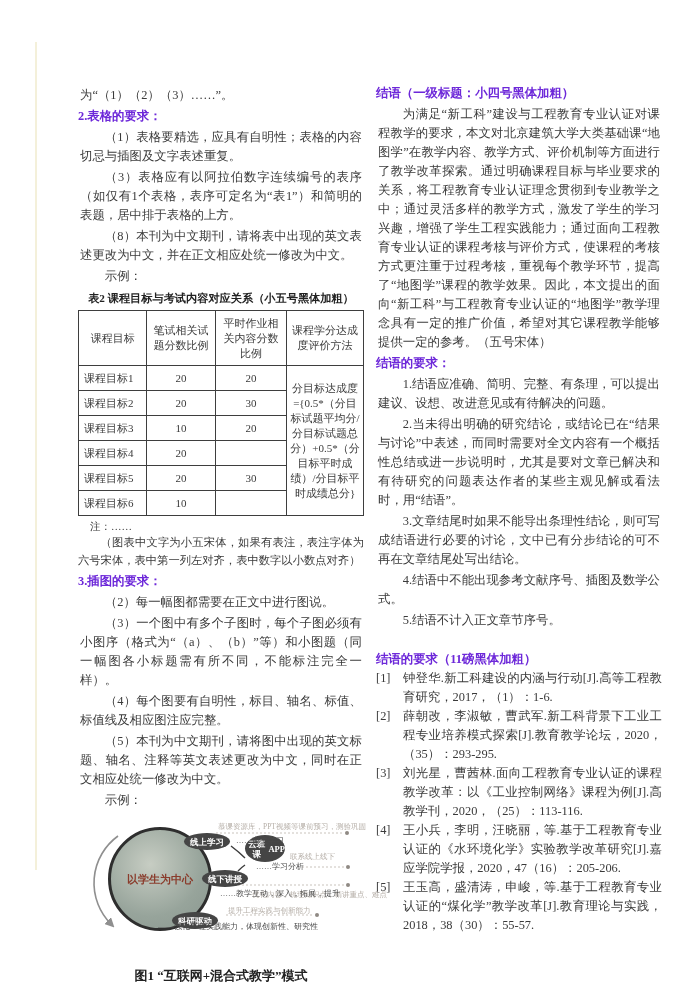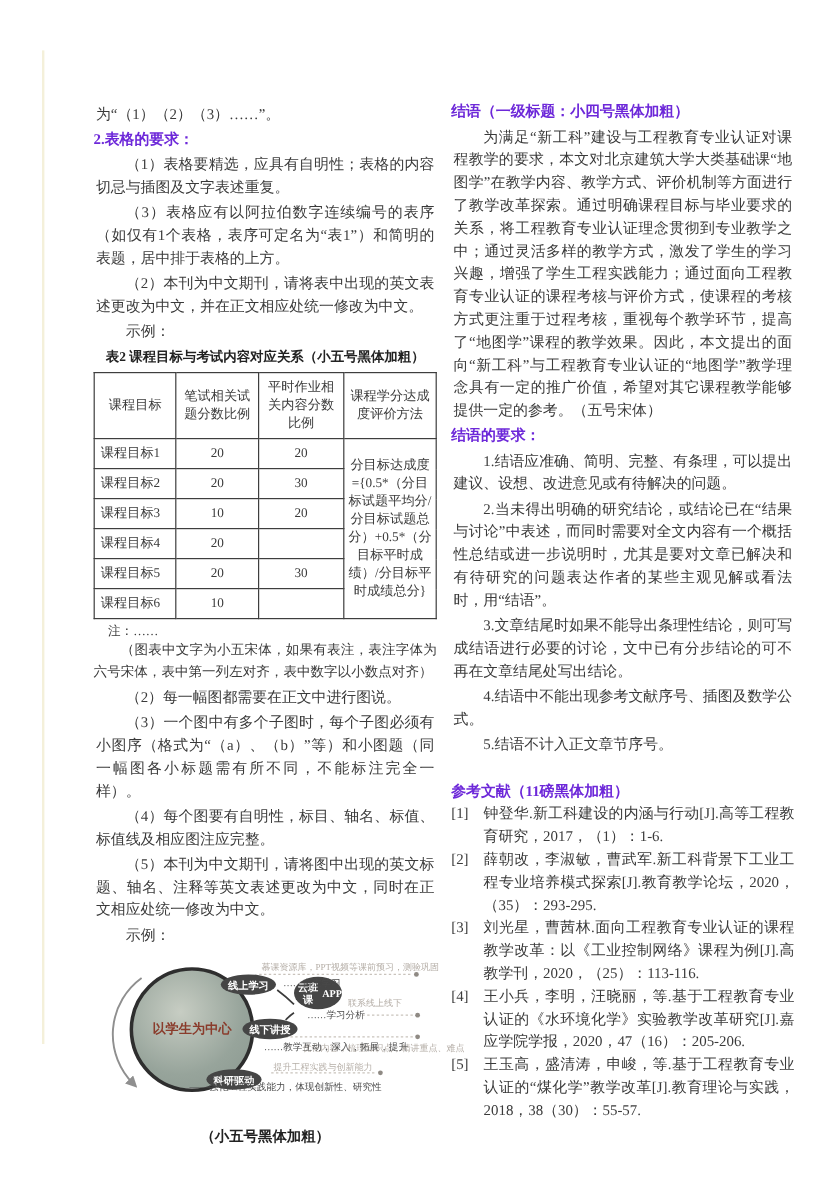--- a/index.html
+++ b/index.html
@@ -61,21 +61,21 @@
 
 <div class="page-edge"></div>
 
 <div class="content">
 
   <div class="col">
     <p class="para" style="text-indent:0;">为“（1）（2）（3）……”。</p>
     <p class="head">2.表格的要求：</p>
     <p class="para">（1）表格要精选，应具有自明性；表格的内容切忌与插图及文字表述重复。</p>
     <p class="para">（3）表格应有以阿拉伯数字连续编号的表序（如仅有1个表格，表序可定名为“表1”）和简明的表题，居中排于表格的上方。</p>
-    <p class="para">（2）本刊为中文期刊，请将表中出现的英文表述更改为中文，并在正文相应处统一修改为中文。</p>
+    <p class="para">（8）本刊为中文期刊，请将表中出现的英文表述更改为中文，并在正文相应处统一修改为中文。</p>
     <p class="para">示例：</p>
 
     <div class="tbl-title">表2 课程目标与考试内容对应关系（小五号黑体加粗）</div>
     <table class="req">
       <colgroup>
           <col style="width:24%">
           <col style="width:24%">
           <col style="width:25%">
           <col style="width:27%">
         </colgroup>
@@ -115,20 +115,21 @@
       <tr>
         <td class="c0">课程目标6</td>
         <td>10</td>
         <td></td>
       </tr>
     </tbody>
       </table>
     <div class="tbl-note">注：……</div>
     <div class="tbl-note2">（图表中文字为小五宋体，如果有表注，表注字体为六号宋体，表中第一列左对齐，表中数字以小数点对齐）</div>
 
+    <p class="head">3.插图的要求：</p>
     <p class="para">（2）每一幅图都需要在正文中进行图说。</p>
     <p class="para">（3）一个图中有多个子图时，每个子图必须有小图序（格式为“（a）、（b）”等）和小图题（同一幅图各小标题需有所不同，不能标注完全一样）。</p>
     <p class="para">（4）每个图要有自明性，标目、轴名、标值、标值线及相应图注应完整。</p>
     <p class="para">（5）本刊为中文期刊，请将图中出现的英文标题、轴名、注释等英文表述更改为中文，同时在正文相应处统一修改为中文。</p>
     <p class="para">示例：</p>
 
     <div class="figure">
       <svg class="fig-svg" width="286" height="142" viewBox="0 0 286 142">
         <defs>
           <marker id="arrow" markerWidth="6" markerHeight="6" refX="3" refY="3" orient="auto">
@@ -162,34 +163,35 @@
       <div class="bubble b-research">科研驱动</div>
       <div class="fig-t fig-gray" style="left:140px; top:8px;">慕课资源库，PPT视频等课前预习，测验巩固</div>
       <div class="fig-t fig-black" style="left:158px; top:22px;">……自主学习</div>
       <div class="fig-t fig-gray" style="left:212px; top:38px;">联系线上线下</div>
       <div class="fig-t fig-black" style="left:178px; top:48px;">……学习分析</div>
       <div class="fig-t fig-gray" style="left:150px; top:76px;padding-left:24px;">优化内容，梳理知识点，精讲重点、难点</div>
       <div class="fig-t fig-black" style="left:142px; top:75px;">……教学互动，深入，拓展，提升</div>
       <div class="fig-t fig-gray" style="left:150px; top:92px;">提升工程实践与创新能力</div>
       <div class="fig-t fig-black" style="left:80px; top:108px;">——强化工程实践能力，体现创新性、研究性</div>
     </div>
+    <div class="caption1">图1 “互联网+混合式教学”模式</div>
     <div class="caption2">（小五号黑体加粗）</div>
   </div>
 
   <div class="col">
     <p class="head">结语（一级标题：小四号黑体加粗）</p>
     <p class="para">为满足“新工科”建设与工程教育专业认证对课程教学的要求，本文对北京建筑大学大类基础课“地图学”在教学内容、教学方式、评价机制等方面进行了教学改革探索。通过明确课程目标与毕业要求的关系，将工程教育专业认证理念贯彻到专业教学之中；通过灵活多样的教学方式，激发了学生的学习兴趣，增强了学生工程实践能力；通过面向工程教育专业认证的课程考核与评价方式，使课程的考核方式更注重于过程考核，重视每个教学环节，提高了“地图学”课程的教学效果。因此，本文提出的面向“新工科”与工程教育专业认证的“地图学”教学理念具有一定的推广价值，希望对其它课程教学能够提供一定的参考。（五号宋体）</p>
     <p class="head">结语的要求：</p>
     <p class="para">1.结语应准确、简明、完整、有条理，可以提出建议、设想、改进意见或有待解决的问题。</p>
     <p class="para">2.当未得出明确的研究结论，或结论已在“结果与讨论”中表述，而同时需要对全文内容有一个概括性总结或进一步说明时，尤其是要对文章已解决和有待研究的问题表达作者的某些主观见解或看法时，用“结语”。</p>
     <p class="para">3.文章结尾时如果不能导出条理性结论，则可写成结语进行必要的讨论，文中已有分步结论的可不再在文章结尾处写出结论。</p>
     <p class="para">4.结语中不能出现参考文献序号、插图及数学公式。</p>
     <p class="para">5.结语不计入正文章节序号。</p>
 
-    <p class="head refs-head">参考文献（11磅黑体加粗）</p>
+    <p class="head refs-head">结语的要求（11磅黑体加粗）</p>
     <div class="ref-row">
       <span class="ref-num">[1]</span>
       <span class="ref-text">钟登华.新工科建设的内涵与行动[J].高等工程教育研究，2017，（1）：1-6.</span>
     </div>
     <div class="ref-row">
       <span class="ref-num">[2]</span>
       <span class="ref-text">薛朝改，李淑敏，曹武军.新工科背景下工业工程专业培养模式探索[J].教育教学论坛，2020，（35）：293-295.</span>
     </div>
     <div class="ref-row">
       <span class="ref-num">[3]</span>

